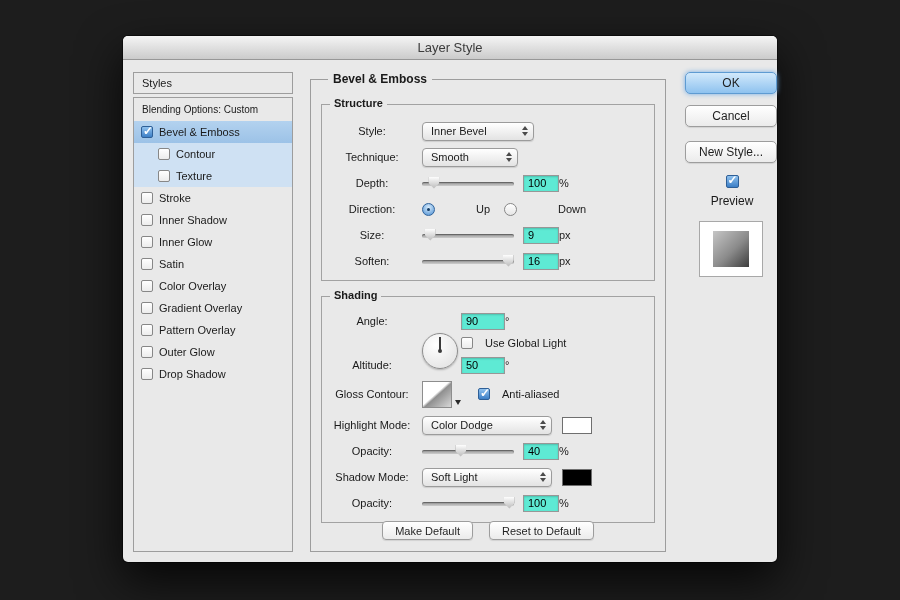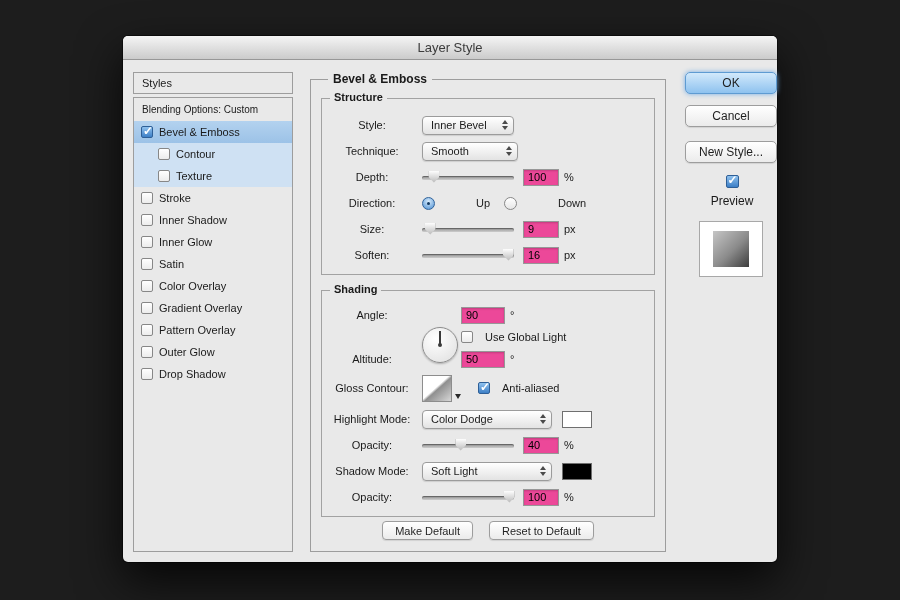--- a/index.html
+++ b/index.html
@@ -49,21 +49,21 @@
     background: linear-gradient(#8fc1ee, #3d7fc6); border-color: #2e5f97;
   }
   .cb[data-checked="true"]::after {
     content: "✓"; position: absolute; left: 1px; top: -3px;
     font-size: 12px; font-weight: bold; color: #fff;
   }
 
   
   .main-col { width: 356px; margin-left: 17px; position: relative; flex: none; }
   .main-box { position: absolute; top: 7px; left: 0; right: 0; bottom: 0;
-    border: 1px solid #9d9d9d; padding: 18px 10px 34px; }
+    border: 1px solid #9d9d9d; padding: 24px 10px 34px; }
   .main-title {
     position: absolute; top: 0; left: 18px; z-index: 2;
     background: #e9e9e9; padding: 0 5px; font-size: 12px; font-weight: bold;
   }
   .group { border: 1px solid #a2a2a2; position: relative; padding: 13px 8px 6px; }
   .group + .group { margin-top: 15px; }
   .gtitle {
     position: absolute; top: -8px; left: 8px; background: #e9e9e9;
     padding: 0 4px; font-size: 11px; font-weight: bold;
   }
@@ -73,31 +73,31 @@
   .lbl { width: 84px; text-align: center; margin-right: 8px; flex: none; font-size: 11px; }
   .indent { margin-left: 39px; }
 
   .select {
     height: 19px; border: 1px solid #9b9b9b; border-radius: 4px;
     background: linear-gradient(#ffffff, #e3e3e3);
     display: flex; align-items: center; justify-content: space-between;
     font-size: 11px; padding: 0 5px 0 8px;
     box-shadow: 0 1px 1px rgba(0,0,0,.12);
   }
-  .w112 { width: 92px; } .w96 { width: 96px; } .w130 { width: 130px; }
+  .w112 { width: 112px; } .w96 { width: 96px; } .w130 { width: 130px; }
   .arrows { display: flex; flex-direction: column; gap: 2px; margin-left: 8px; }
   .arrows i { display: block; width: 0; height: 0;
     border-left: 3.5px solid transparent; border-right: 3.5px solid transparent; }
   .arrows .up { border-bottom: 4px solid #4a4a4a; }
   .arrows .down { border-top: 4px solid #4a4a4a; }
 
   .val {
-    width: 36px; height: 17px; border: 1px solid #979797; background: #ec4899;
+    width: 36px; height: 17px; border: 1px solid #979797; background: #5eead4;
     font-size: 11px; font-family: "Liberation Sans", sans-serif;
-    padding: 0 4px; margin-right: 5px;
+    padding: 0 4px; 
     box-shadow: inset 0 1px 2px rgba(0,0,0,.18);
   }
   .unit { font-size: 11px; }
 
   .slider { width: 92px; height: 13px; position: relative; margin-right: 9px; flex: none; }
   .slider::before {
     content: ""; position: absolute; left: 0; right: 0; top: 5px; height: 4px;
     border-radius: 2px; background: linear-gradient(#8f8f8f, #cdcdcd);
     box-shadow: inset 0 1px 1px rgba(0,0,0,.35);
   }

